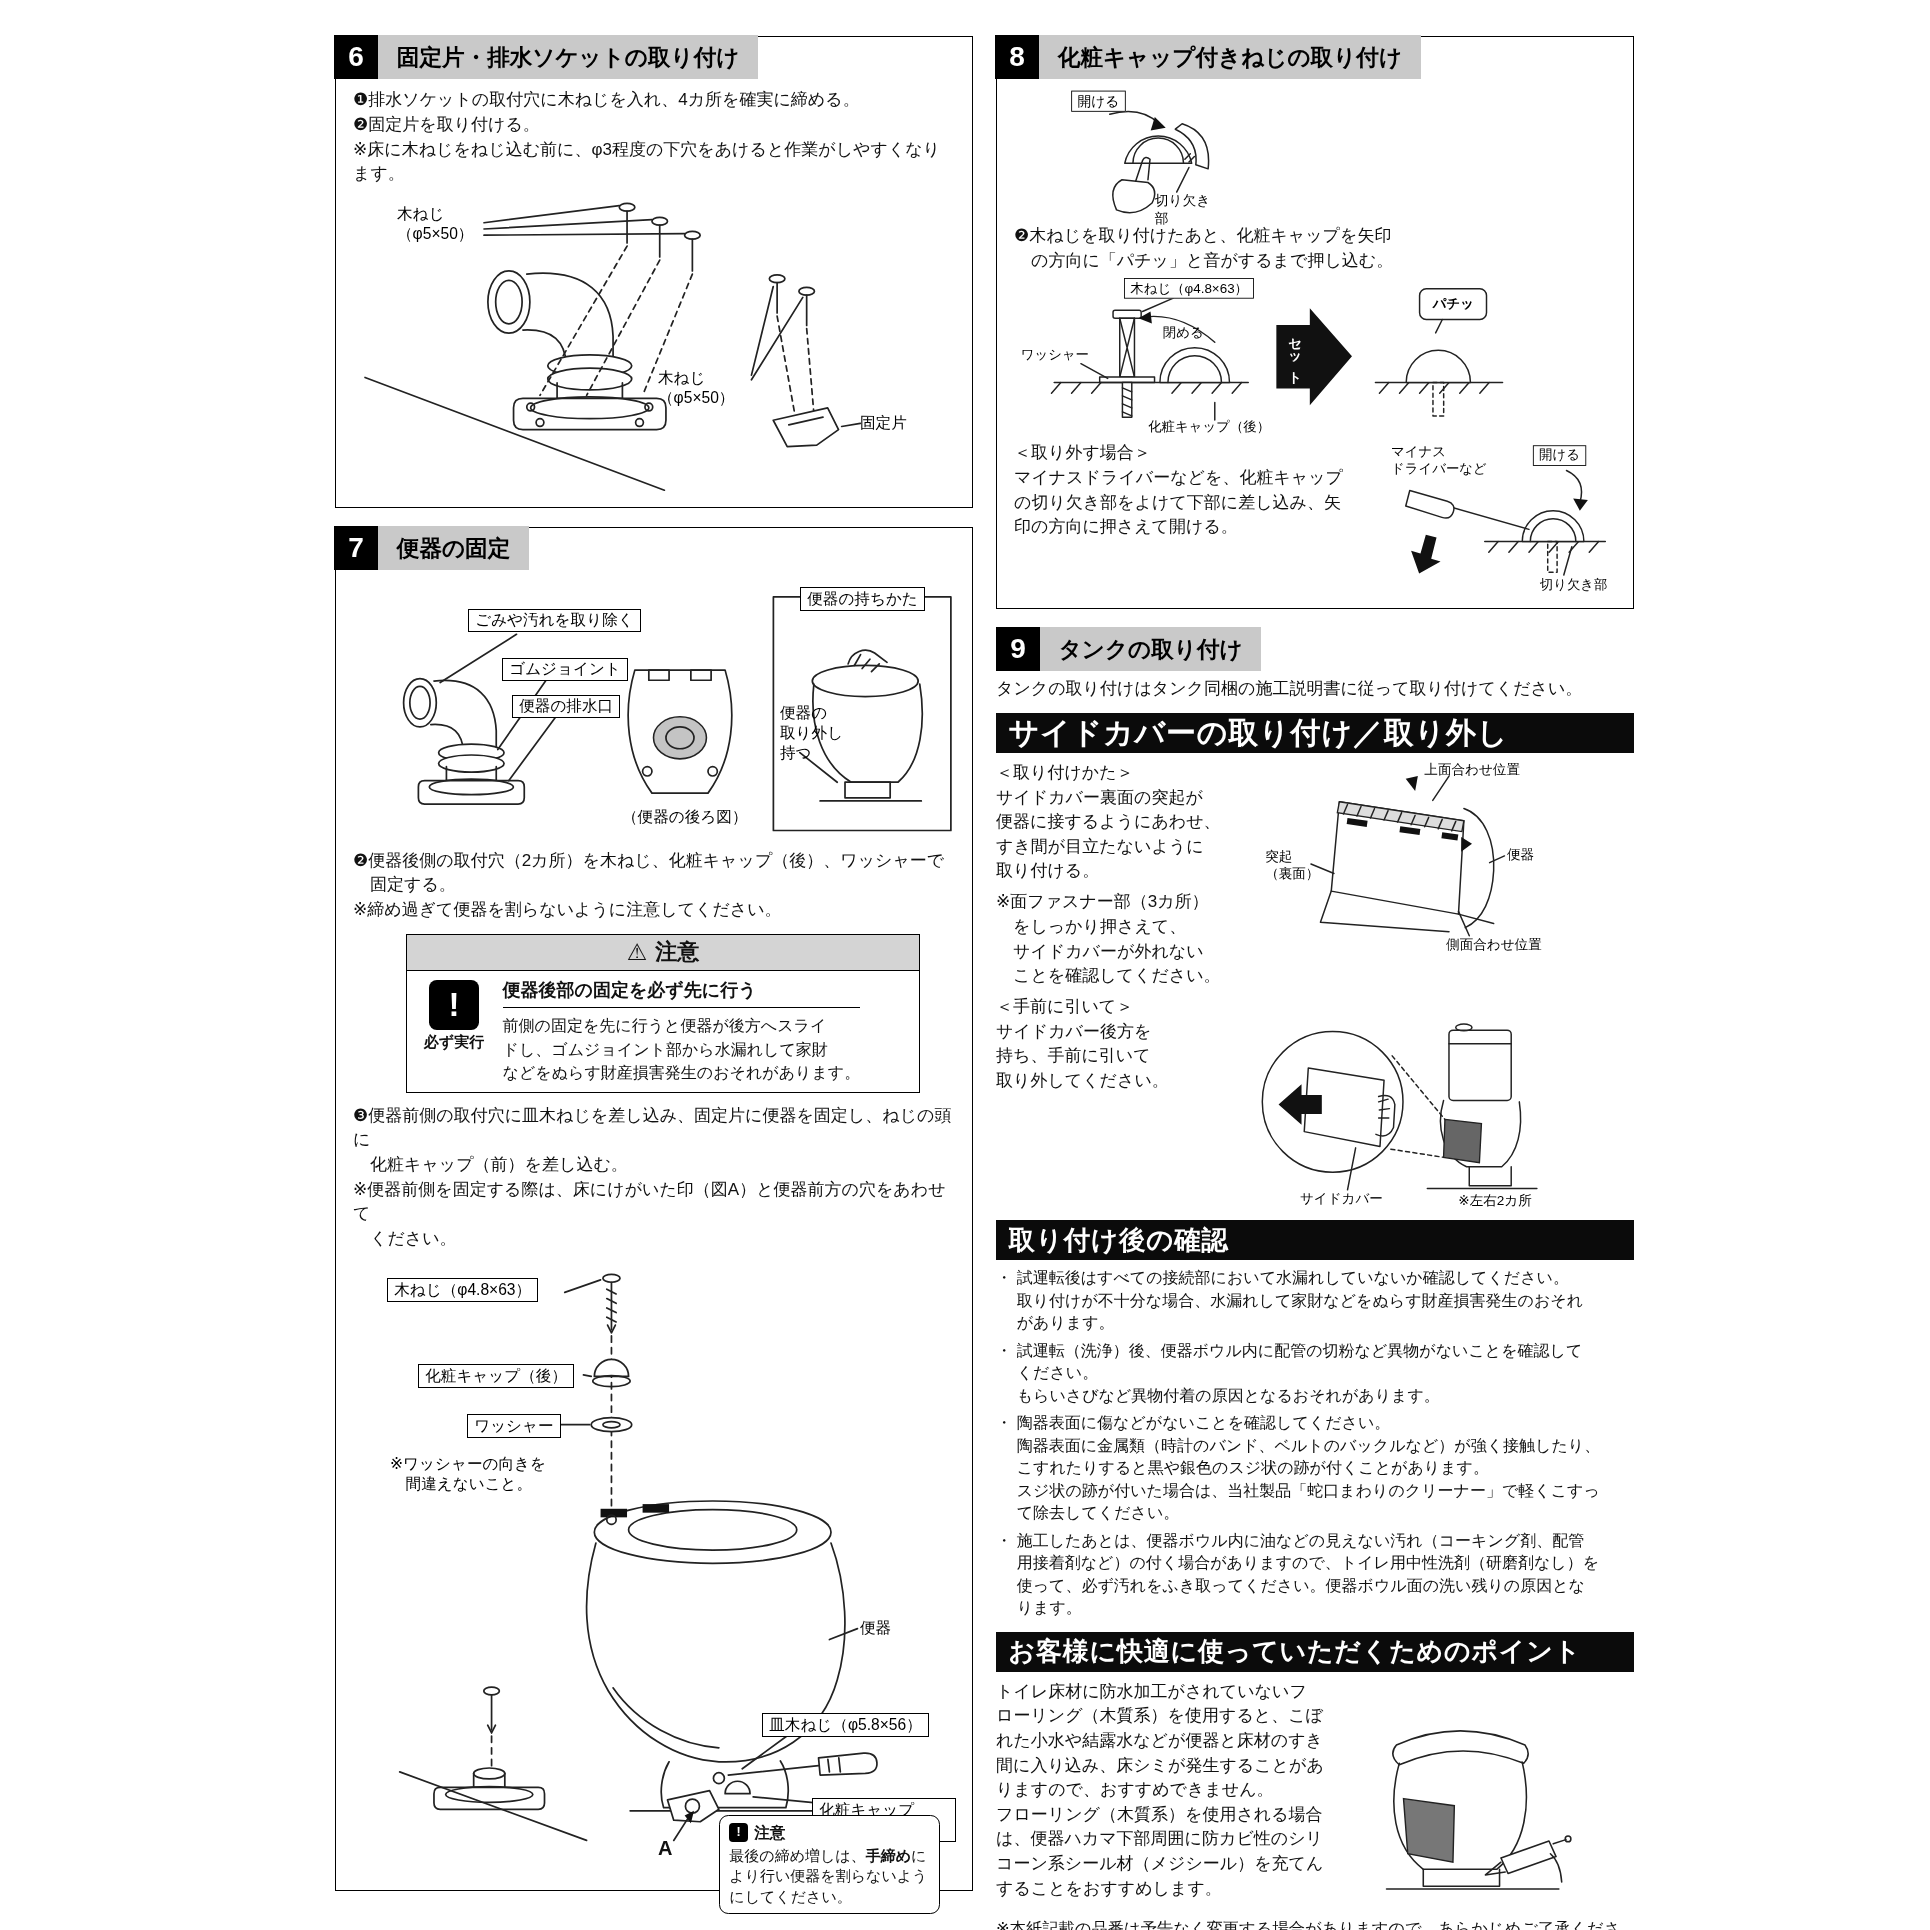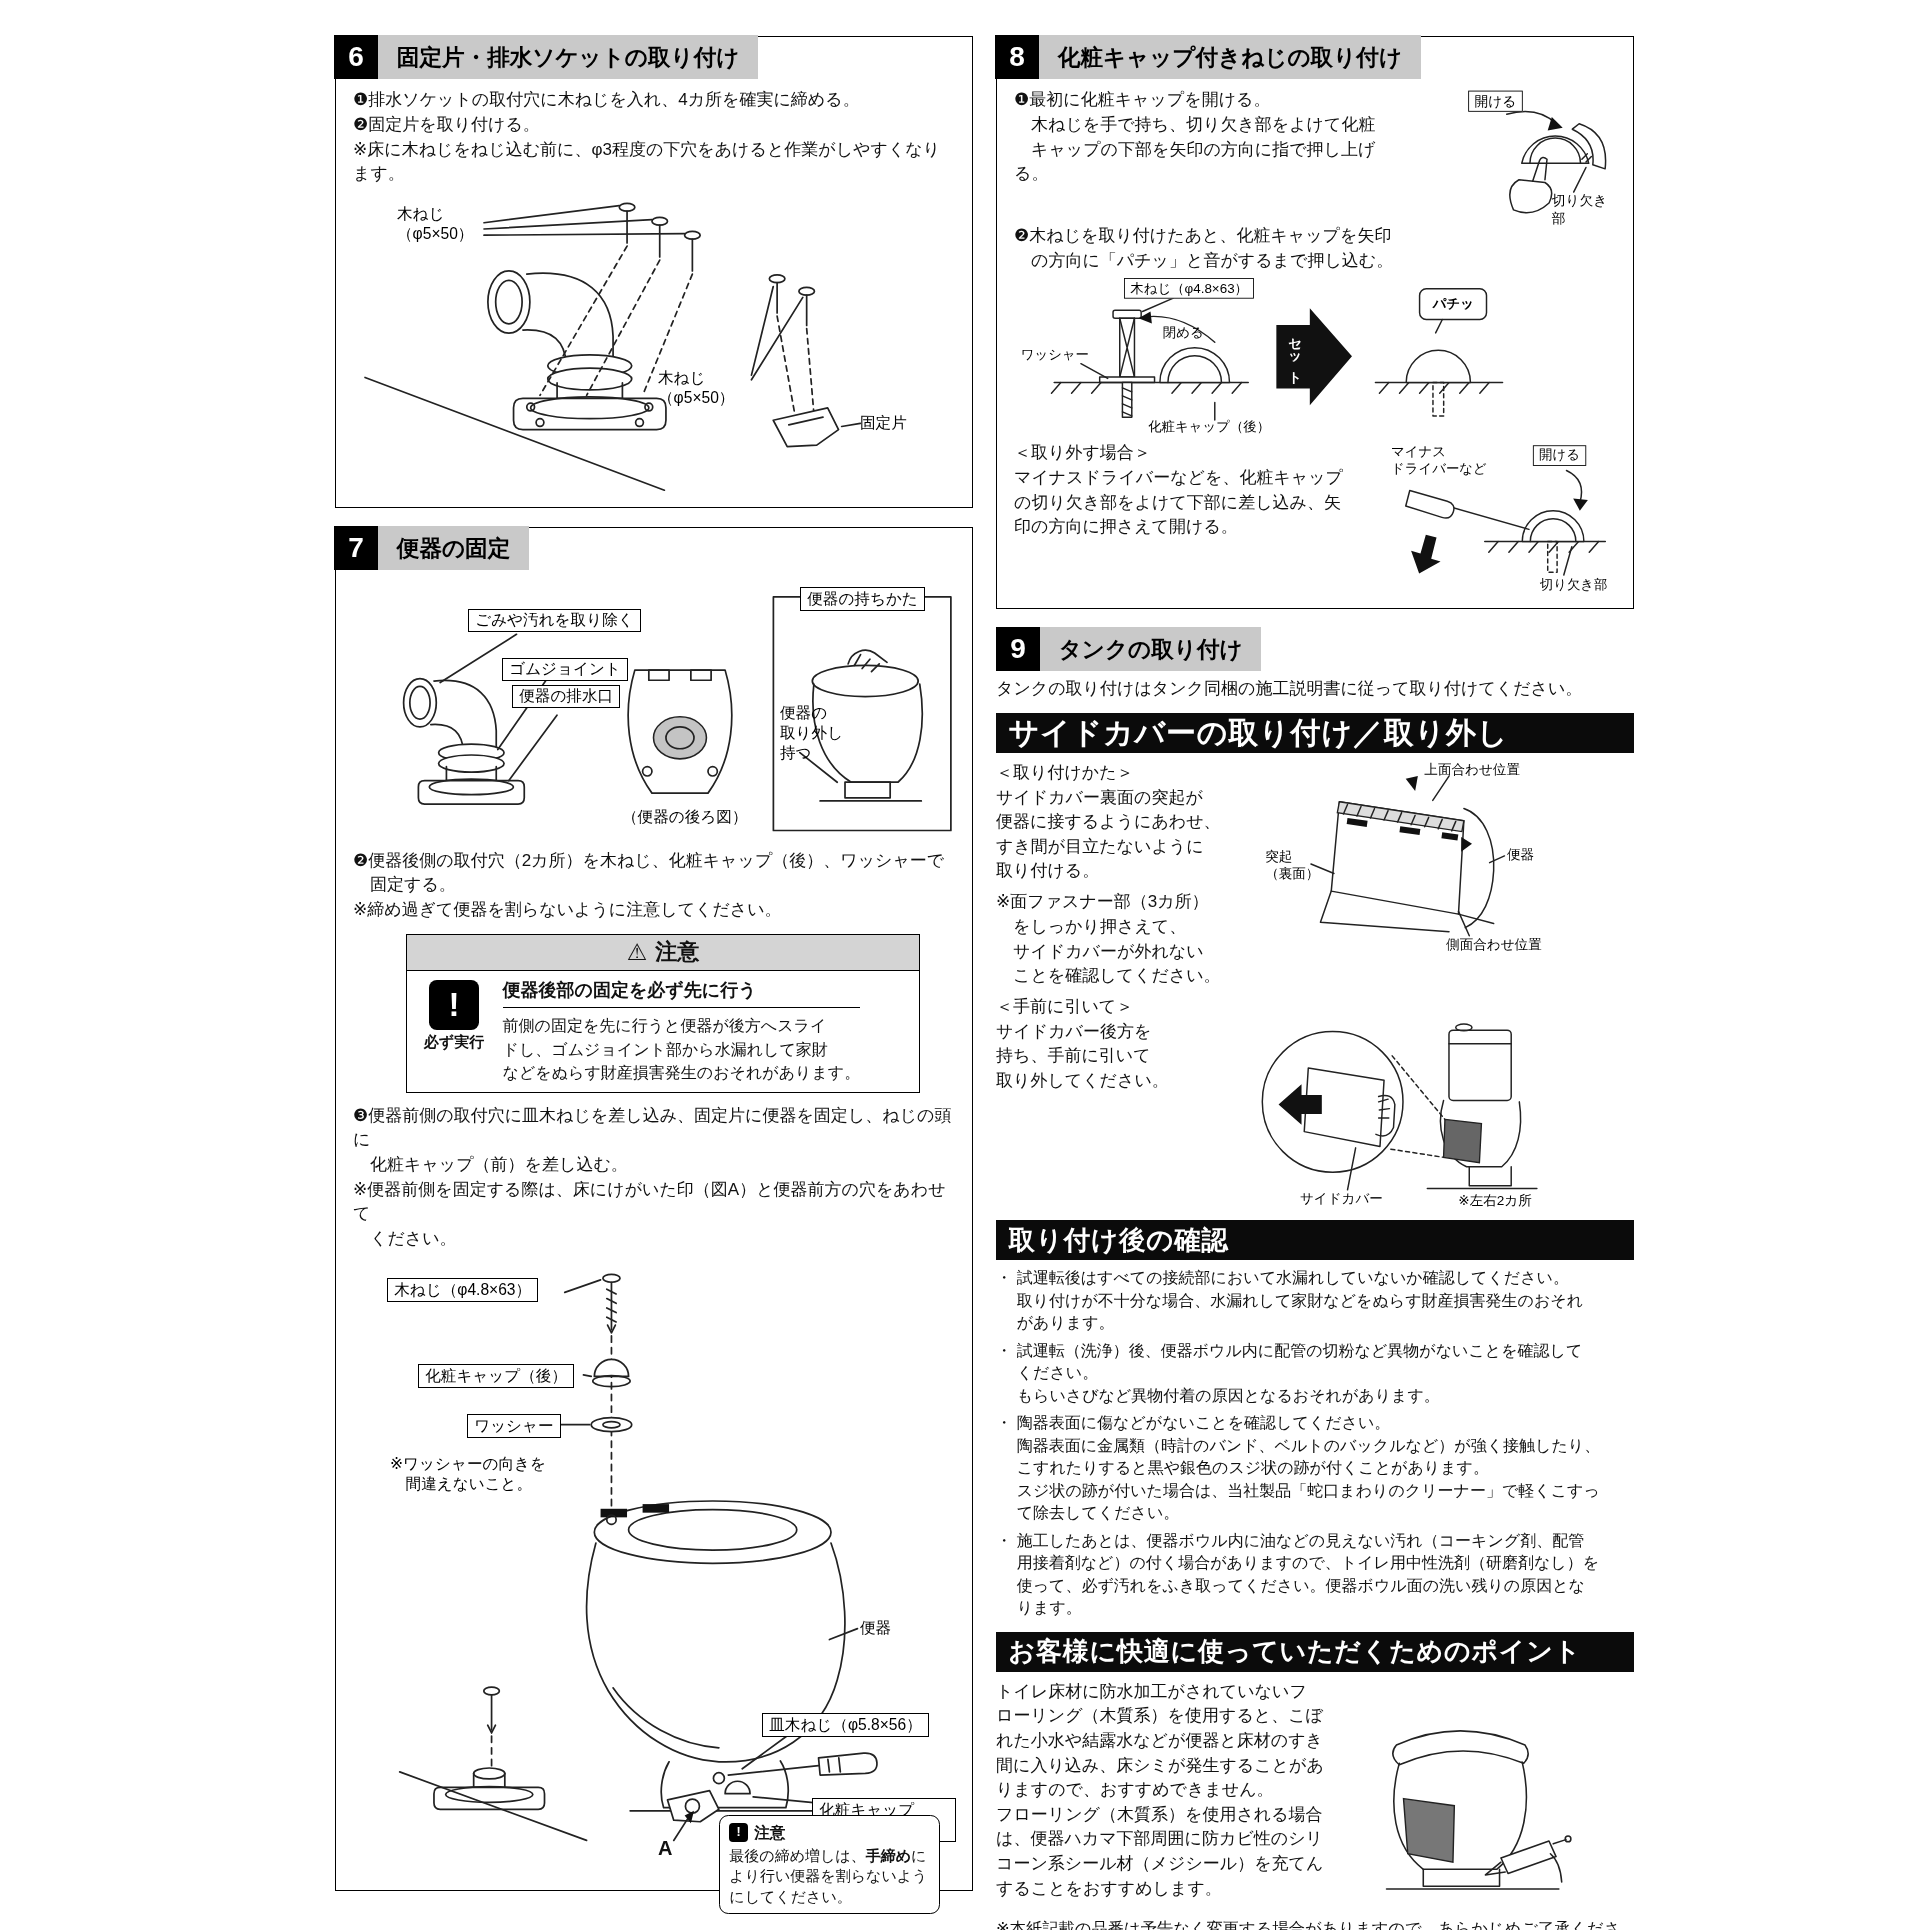--- a/index.html
+++ b/index.html
@@ -173,21 +173,21 @@
               <path class="k" d="M52,112 C46,165 62,215 100,238 L160,238 C190,212 196,160 188,112"></path>
               <rect class="k" x="92" y="238" width="58" height="20"></rect>
               <line class="k" x1="60" y1="262" x2="190" y2="262"></line>
               <path class="k" d="M96,86 C100,70 118,64 130,72 L146,84"></path>
               <path class="k" d="M104,88 L112,74 M114,92 L124,80 M126,96 L136,86"></path>
               <line class="k" stroke-width="1.6" x1="34" y1="200" x2="82" y2="238"></line>
             </g>
           </svg>
           <div class="lbl bx" style="left:115px;top:23px;">ごみや汚れを取り除く</div>
           <div class="lbl bx" style="left:149px;top:72px;">ゴムジョイント</div>
-          <div class="lbl bx" style="left:159px;top:99px;">便器の排水口</div>
+          <div class="lbl bx" style="left:159px;top:109px;">便器の排水口</div>
           <div class="lbl" style="left:269px;top:221px;">（便器の後ろ図）</div>
           <div class="lbl bx" style="left:447px;top:1.6px;">便器の持ちかた</div>
           <div class="lbl" style="left:427px;top:117px;">便器の
 取り外し
 持つ</div>
         </div>
 
         <div class="txt mt8">❷便器後側の取付穴（2カ所）を木ねじ、化粧キャップ（後）、ワッシャーで
 　固定する。</div>
         <div class="txt">※締め過ぎて便器を割らないように注意してください。</div>
@@ -297,23 +297,20 @@
 
   <div class="col">
 
     <section class="sec">
       <div class="sec-head">
         <div class="sec-num">8</div>
         <div class="sec-title">化粧キャップ付きねじの取り付け</div>
       </div>
       <div class="sec-body">
         <div class="r8row">
-          <div class="txt" style="width:366px;">❶最初に化粧キャップを開ける。
-　木ねじを手で持ち、切り欠き部をよけて化粧
-　キャップの下部を矢印の方向に指で押し上げる。</div>
           <div class="fig" style="width:206px;height:131px;">
             <div class="zw" style="width:233px;height:148px;transform:scale(0.88);">
               <svg width="233" height="148" viewBox="0 0 300 190">
                 <path class="fw" d="M162,110 A50,50 0 0 1 260,110 Z"></path>
                 <path class="k" d="M174,110 A36,36 0 0 1 248,110"></path>
                 <path class="fw" d="M246,52 Q290,66 284,118 L266,112 Q270,76 236,60 Z"></path>
                 <path class="k" d="M150,178 Q136,146 158,134 L196,138 Q212,148 202,168 Q178,190 150,178 Z"></path>
                 <path class="k" d="M178,136 L188,106 Q192,98 199,104 L196,134"></path>
                 <path class="k" d="M140,38 Q186,26 212,52"></path>
                 <path class="fb" d="M206,42 L222,58 L200,62 Z"></path>

